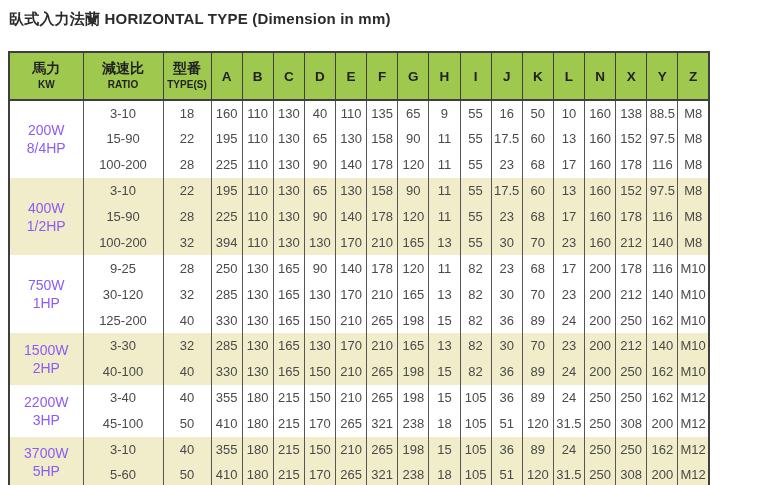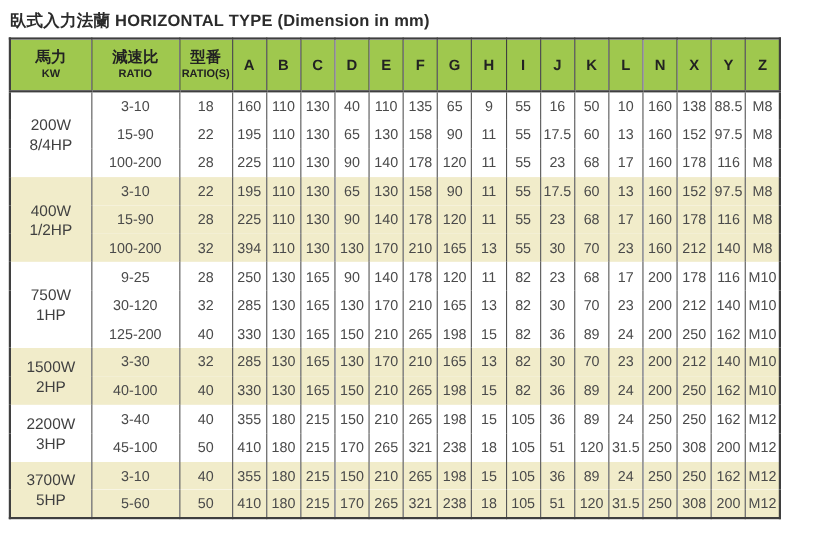--- a/index.html
+++ b/index.html
@@ -11,21 +11,21 @@
   }
   html,body{margin:0;padding:0;background:#ffffff;}
   body{
     width:758px;height:485px;overflow:hidden;
     font-family:"Liberation Sans","DejaVu Sans",sans-serif;
     -webkit-font-smoothing:antialiased;
   }
   .page{padding:7px 8px 0 8px;}
   .title{
     font-size:15px;font-weight:bold;color:#2b2b2b;
-    margin:3px 0 5px 1px;letter-spacing:.2px;white-space:nowrap;
+    margin:3px 0 22px 1px;letter-spacing:.2px;white-space:nowrap;
   }
   table.spec{
     border-collapse:collapse;table-layout:fixed;width:702px;
     border:2px solid var(--border-dark);
   }
   th,td{
     text-align:center;vertical-align:middle;
     border-left:1px solid var(--grid-line);
     border-right:1px solid var(--grid-line);
     padding:0;overflow:hidden;white-space:nowrap;
@@ -38,21 +38,21 @@
     border-bottom:2px solid var(--border-dark);
   }
   .hd-zh{font-size:14px;line-height:17px;}
   .hd-en{font-size:10px;line-height:15px;font-weight:600;}
   .hd-dim{font-size:13.5px;}
   tbody tr{height:25.9px;}
   tbody td{
     font-size:13px;color:var(--text);
     border-top:none;border-bottom:none;
   }
-  tbody td.power{font-size:14px;color:#404040;line-height:18px;}
+  tbody td.power{font-size:14px;color:#8b5cf6;line-height:18px;}
   tbody tr.shade td{background:var(--row-cream);}
 </style>
 </head>
 <body>
 
 <div class="page">
   <div class="title">臥式入力法蘭 HORIZONTAL TYPE (Dimension in mm)</div>
 
   <table class="spec">
     <colgroup>
@@ -65,21 +65,21 @@
           <th>
             <div class="hd-zh">馬力</div>
             <div class="hd-en">KW</div>
           </th>
           <th>
             <div class="hd-zh">減速比</div>
             <div class="hd-en">RATIO</div>
           </th>
           <th>
             <div class="hd-zh">型番</div>
-            <div class="hd-en">RATIO(S)</div>
+            <div class="hd-en">TYPE(S)</div>
           </th>
           <th class="hd-dim">A</th>
           <th class="hd-dim">B</th>
           <th class="hd-dim">C</th>
           <th class="hd-dim">D</th>
           <th class="hd-dim">E</th>
           <th class="hd-dim">F</th>
           <th class="hd-dim">G</th>
           <th class="hd-dim">H</th>
           <th class="hd-dim">I</th>

